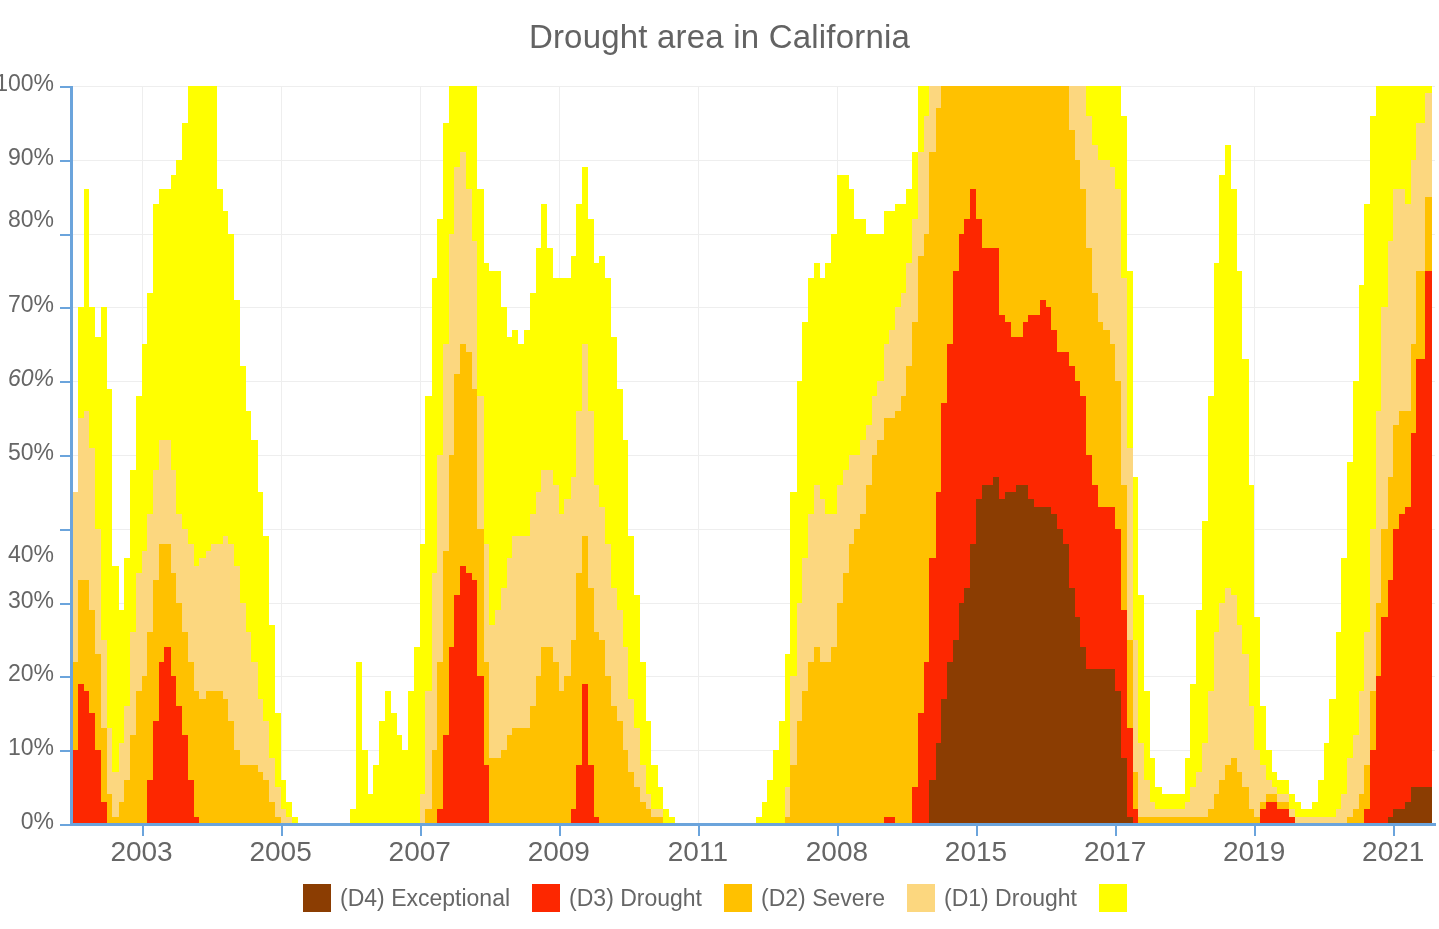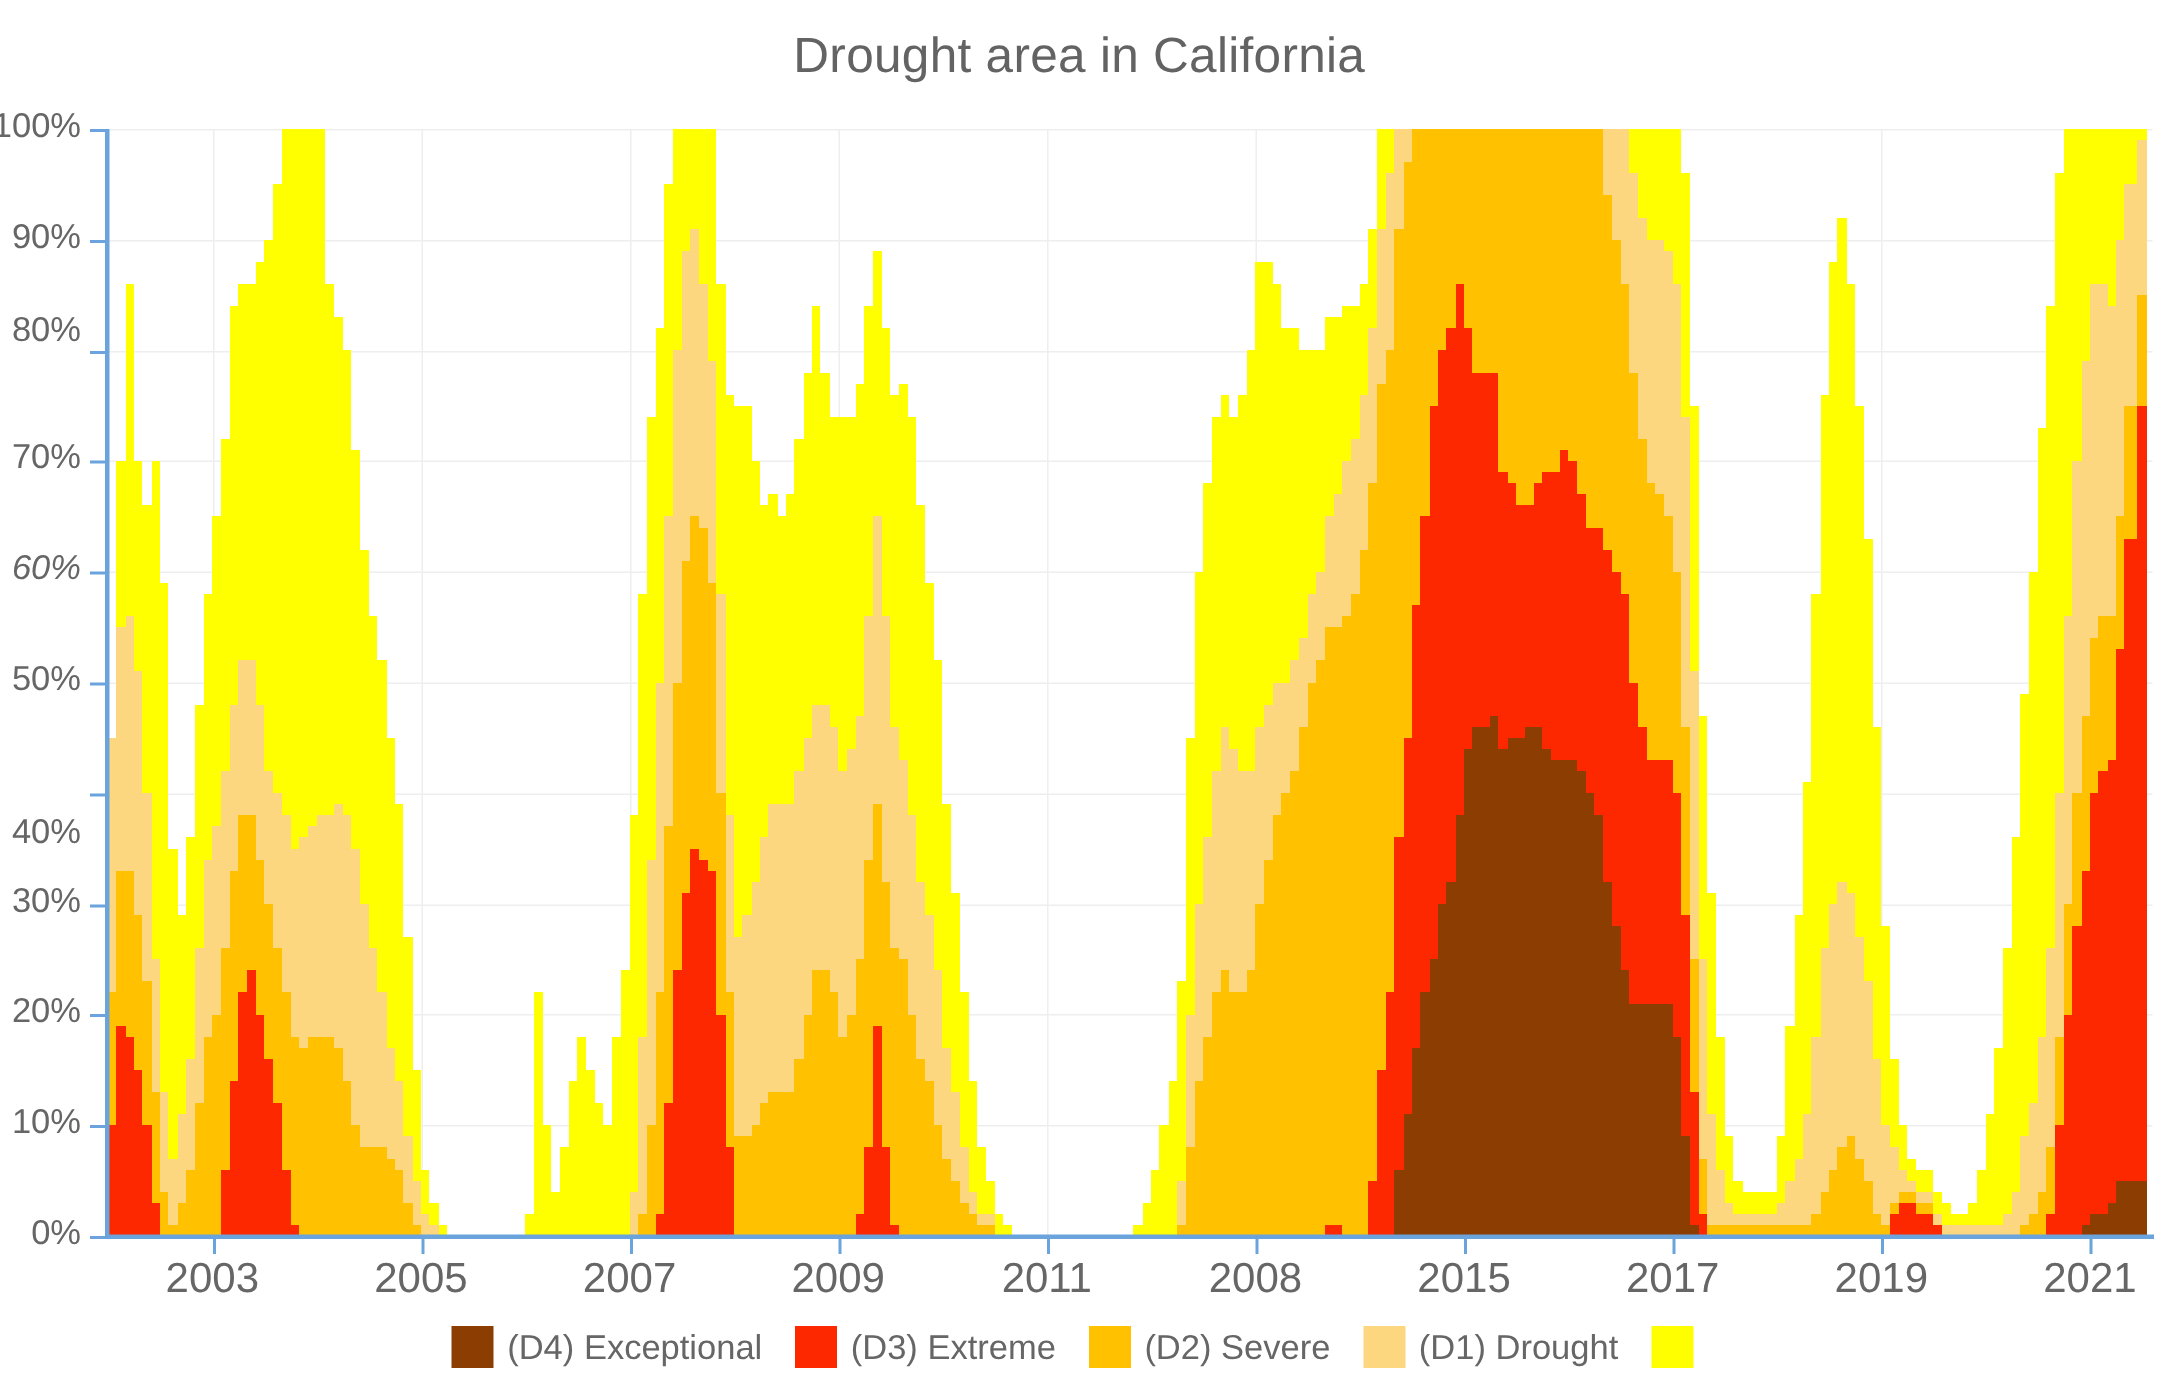--- a/index.html
+++ b/index.html
@@ -232,21 +232,21 @@
       <div class="x-tick-label" style="left: 1393.28px;">2021</div>
     </div>
 
   <div id="legend">
       <div class="legend-item">
         <span class="legend-swatch" style="background: rgb(139, 61, 2);"></span>
         <span class="legend-label">(D4) Exceptional</span>
       </div>
       <div class="legend-item">
         <span class="legend-swatch" style="background: rgb(253, 39, 0);"></span>
-        <span class="legend-label">(D3) Extreme</span>
+        <span class="legend-label">(D3) Drought</span>
       </div>
       <div class="legend-item">
         <span class="legend-swatch" style="background: rgb(255, 193, 0);"></span>
         <span class="legend-label">(D2) Severe</span>
       </div>
       <div class="legend-item">
         <span class="legend-swatch" style="background: rgb(252, 215, 127);"></span>
         <span class="legend-label">(D1) Drought</span>
       </div>
       <div class="legend-item">

